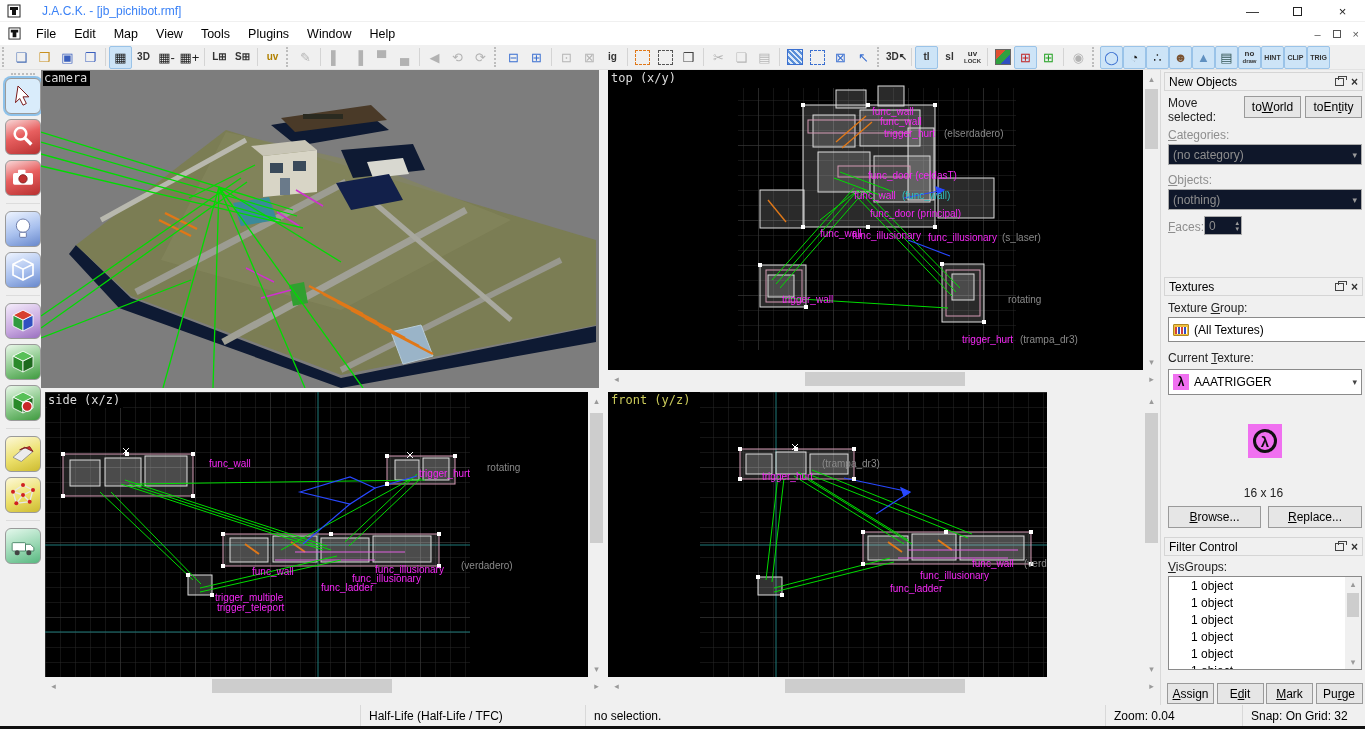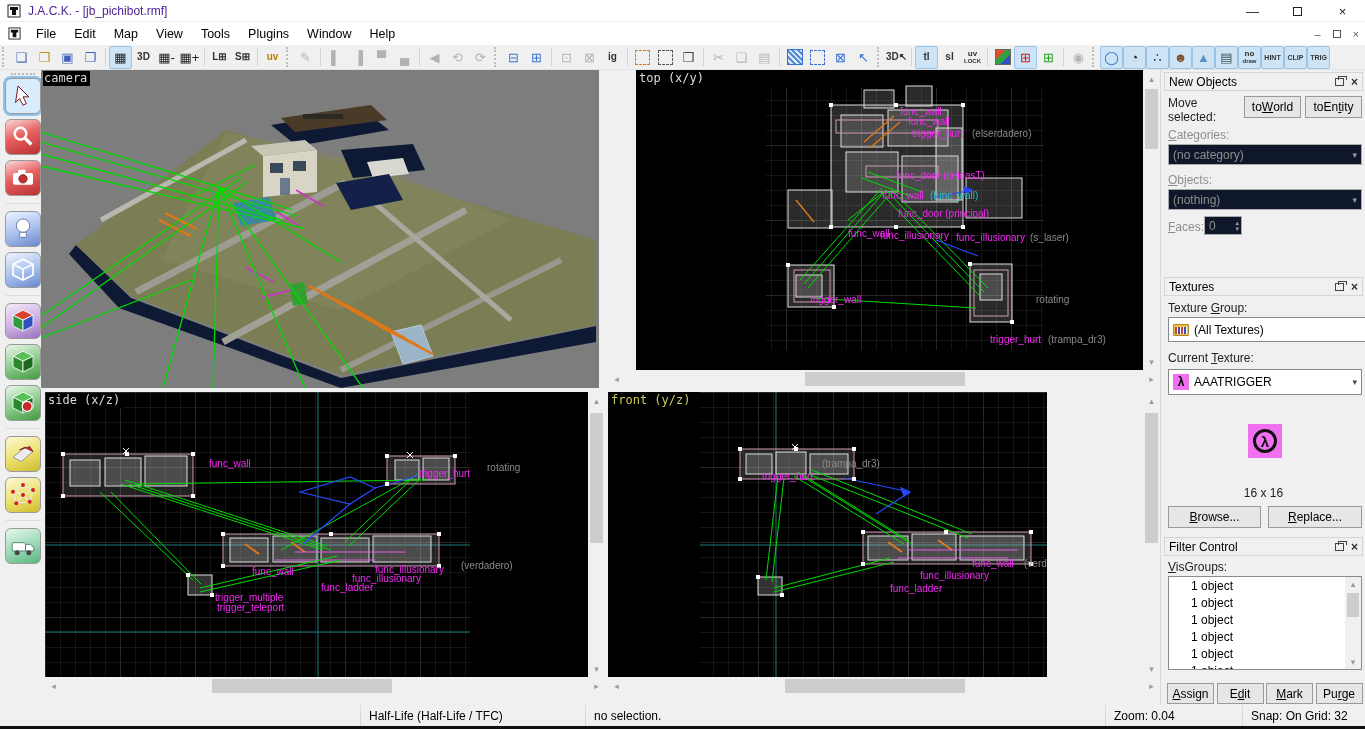--- a/index.html
+++ b/index.html
@@ -3,21 +3,21 @@
 <meta charset="utf-8">
 <style>
   * { margin:0; padding:0; box-sizing:border-box; }
   html,body { width:1365px; height:729px; overflow:hidden; }
   body { font-family:"Liberation Sans", sans-serif; font-size:12px; background:#f0f0f0; position:relative; }
   .abs { position:absolute; }
 
   
   .titlebar { position:absolute; left:0; top:0; width:1365px; height:22px; background:#ffffff; display:flex; align-items:center; border-bottom:1px solid #f0f0f0;}
   .titlebar .appicon { width:14px; height:14px; margin-left:7px; }
-  .titlebar .title { margin-left:7px; font-size:12px; color:#4c1d95; }
+  .titlebar .title { margin-left:21px; font-size:12px; color:#3b82f6; }
   .winbtns { position:absolute; right:0; top:0; height:22px; display:flex; }
   .winbtn { width:45px; height:22px; display:flex; align-items:center; justify-content:center; color:#222; font-size:13px; }
   .winbtn .maxbox { width:9px; height:9px; border:1px solid #222; display:block; }
 
   
   .menubar { position:absolute; left:0; top:22px; width:1365px; height:23px; background:#ffffff; display:flex; align-items:center; }
   .menubar .appicon { width:13px; height:13px; margin-left:8px; margin-right:6px; }
   .menu-item { padding:3px 9px; color:#000; font-size:12.5px; }
   .mdi-btns { position:absolute; right:6px; top:0; height:23px; display:flex; align-items:center; gap:12px; color:#555; }
   .mdi-btns .mini-max { width:8px; height:8px; border:1px solid #555; display:block; }
@@ -51,21 +51,21 @@
   .lb-red { background:linear-gradient(160deg,#f8d8d8,#e86060 45%,#b83030); }
   .lb-blue { background:linear-gradient(160deg,#eef4ff,#a8c0ee 55%,#6888cc); }
   .lb-pur { background:linear-gradient(160deg,#f4ecfa,#c8a8e0 60%,#9a70c0); }
   .lb-grn { background:linear-gradient(160deg,#eaf8ea,#88c888 55%,#3f9a3f); }
   .lb-yel { background:linear-gradient(160deg,#fdf8d8,#ece06a 55%,#cdbb30); }
   .lb-tru { background:linear-gradient(160deg,#e4f8ec,#9ad8b4 55%,#58b880); }
 
   
   .vp { position:absolute; background:#000; overflow:hidden; }
   #vp-camera { left:41px; top:70px; width:558px; height:318px; background:#7d7d7d; }
-  #vp-top    { left:636px; top:70px;  width:535px; height:300px; }
+  #vp-top    { left:608px; top:70px;  width:535px; height:300px; }
   #vp-side   { left:45px;  top:392px; width:543px; height:285px; }
   #vp-front  { left:608px; top:392px; width:439px; height:285px; }
   .vp svg { position:absolute; left:0; top:0; }
   .vp-title { position:absolute; left:2px; top:1px; font-family:"DejaVu Sans Mono", monospace; font-size:12px; color:#dcdcdc; background:#000; padding:0 3px 1px 1px; z-index:5; }
   .vp-title.active { color:#cbcb5a; }
   .vp-label { position:absolute; font-size:10px; white-space:nowrap; z-index:4; font-family:Liberation Sans, sans-serif;padding-left:24px; }
 
   .splitter-v { position:absolute; left:603px; top:70px; width:5px; height:635px; background:#f0f0f0; }
   .splitter-h { position:absolute; left:45px; top:388px; width:1115px; height:4px; background:#f0f0f0; }
   .below-strip { position:absolute; left:45px; top:695px; width:1115px; height:10px; background:#f0f0f0; }

